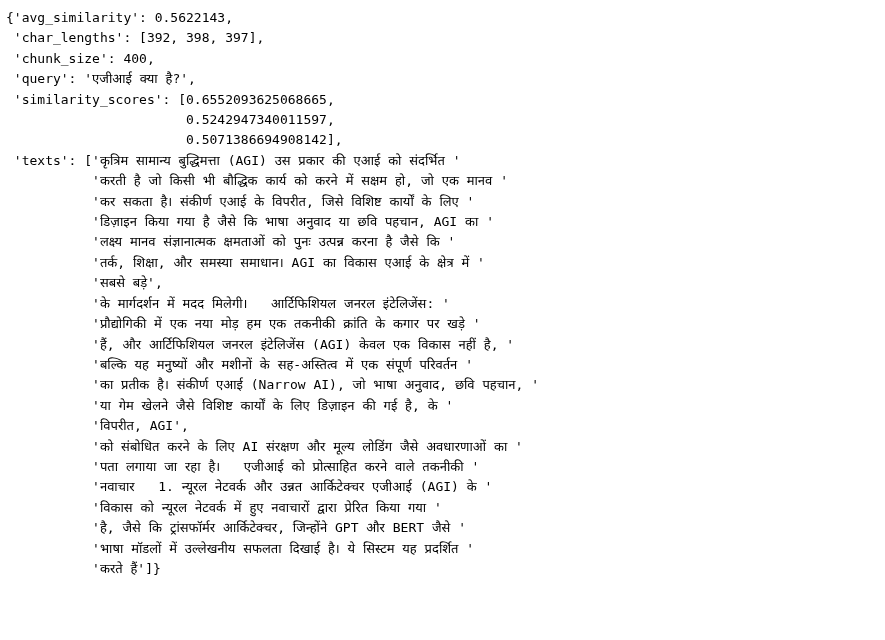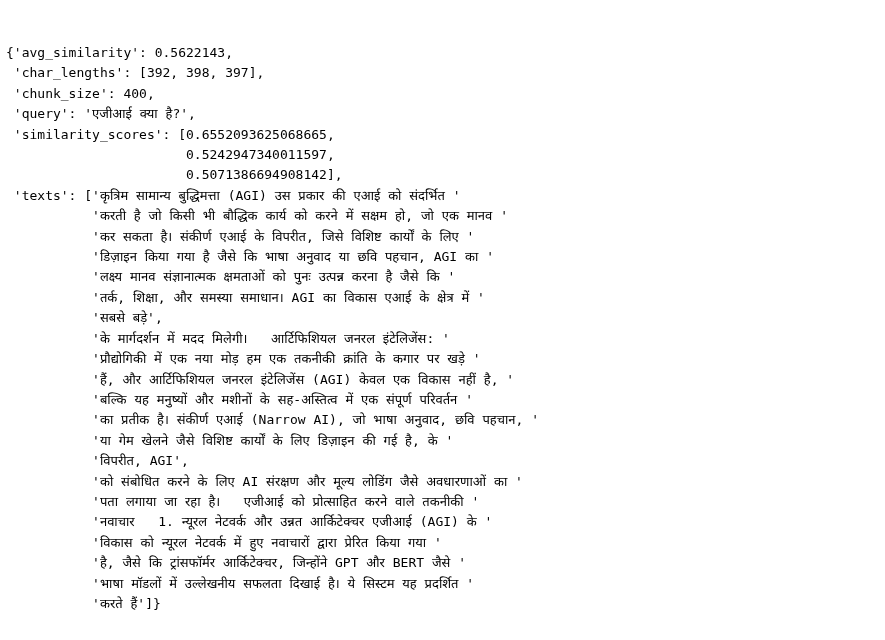--- a/index.html
+++ b/index.html
@@ -14,21 +14,20 @@
     font-family: "DejaVu Sans Mono", monospace;
   }
   #output {
     padding: 8px 0 0 6px;
     font-family: "DejaVu Sans Mono", monospace;
     font-size: 13px;
     line-height: 20.4px;
     color: #000000;
     white-space: pre;
     letter-spacing: 0px;
-    margin-top: 35px;
   }
   .line {
     white-space: pre;
     min-height: 20.4px;
   }
 </style>
 </head>
 <body>
 
 <div id="output"><div class="line">{'avg_similarity': 0.5622143,</div><div class="line"> 'char_lengths': [392, 398, 397],</div><div class="line"> 'chunk_size': 400,</div><div class="line"> 'query': 'एजीआई क्या है?',</div><div class="line"> 'similarity_scores': [0.6552093625068665,</div><div class="line">                       0.5242947340011597,</div><div class="line">                       0.5071386694908142],</div><div class="line"> 'texts': ['कृत्रिम सामान्य बुद्धिमत्ता (AGI) उस प्रकार की एआई को संदर्भित '</div><div class="line">           'करती है जो किसी भी बौद्धिक कार्य को करने में सक्षम हो, जो एक मानव '</div><div class="line">           'कर सकता है। संकीर्ण एआई के विपरीत, जिसे विशिष्ट कार्यों के लिए '</div><div class="line">           'डिज़ाइन किया गया है जैसे कि भाषा अनुवाद या छवि पहचान, AGI का '</div><div class="line">           'लक्ष्य मानव संज्ञानात्मक क्षमताओं को पुनः उत्पन्न करना है जैसे कि '</div><div class="line">           'तर्क, शिक्षा, और समस्या समाधान। AGI का विकास एआई के क्षेत्र में '</div><div class="line">           'सबसे बड़े',</div><div class="line">           'के मार्गदर्शन में मदद मिलेगी।   आर्टिफिशियल जनरल इंटेलिजेंस: '</div><div class="line">           'प्रौद्योगिकी में एक नया मोड़ हम एक तकनीकी क्रांति के कगार पर खड़े '</div><div class="line">           'हैं, और आर्टिफिशियल जनरल इंटेलिजेंस (AGI) केवल एक विकास नहीं है, '</div><div class="line">           'बल्कि यह मनुष्यों और मशीनों के सह-अस्तित्व में एक संपूर्ण परिवर्तन '</div><div class="line">           'का प्रतीक है। संकीर्ण एआई (Narrow AI), जो भाषा अनुवाद, छवि पहचान, '</div><div class="line">           'या गेम खेलने जैसे विशिष्ट कार्यों के लिए डिज़ाइन की गई है, के '</div><div class="line">           'विपरीत, AGI',</div><div class="line">           'को संबोधित करने के लिए AI संरक्षण और मूल्य लोडिंग जैसे अवधारणाओं का '</div><div class="line">           'पता लगाया जा रहा है।   एजीआई को प्रोत्साहित करने वाले तकनीकी '</div><div class="line">           'नवाचार   1. न्यूरल नेटवर्क और उन्नत आर्किटेक्चर एजीआई (AGI) के '</div><div class="line">           'विकास को न्यूरल नेटवर्क में हुए नवाचारों द्वारा प्रेरित किया गया '</div><div class="line">           'है, जैसे कि ट्रांसफॉर्मर आर्किटेक्चर, जिन्होंने GPT और BERT जैसे '</div><div class="line">           'भाषा मॉडलों में उल्लेखनीय सफलता दिखाई है। ये सिस्टम यह प्रदर्शित '</div><div class="line">           'करते हैं']}</div></div>

